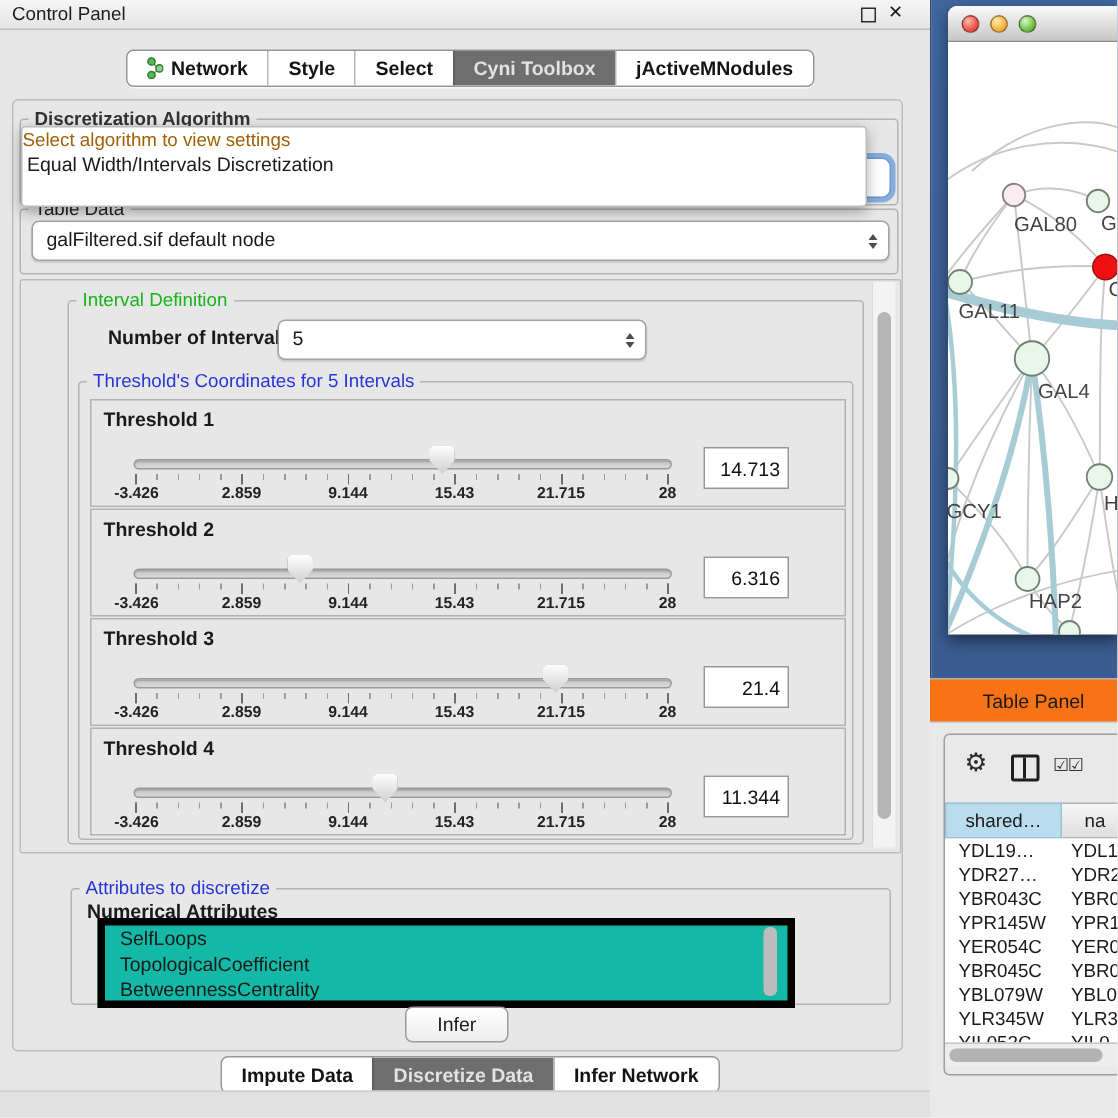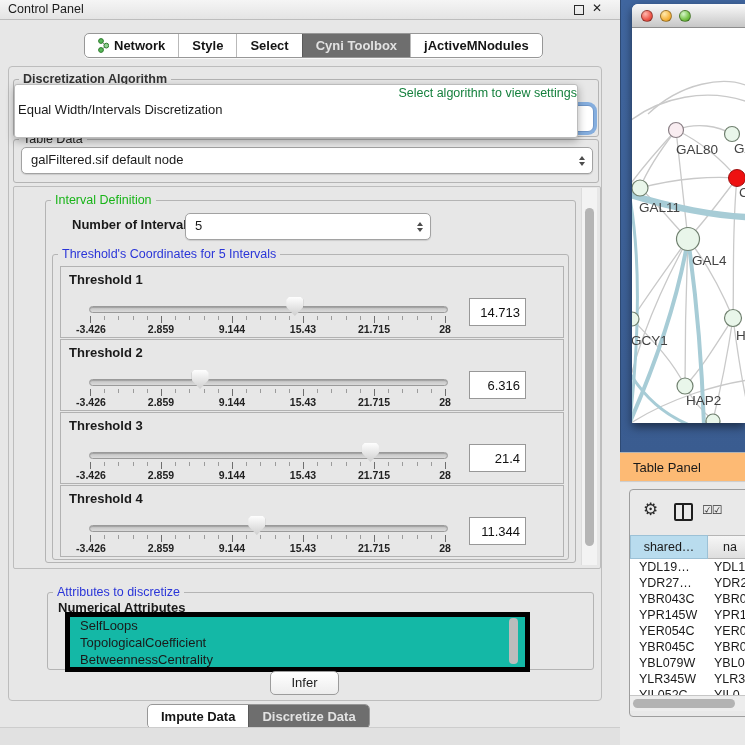--- a/index.html
+++ b/index.html
@@ -30,21 +30,21 @@
   .combo{position:absolute;background:#fff;border:1px solid #a2a2a2;border-radius:5px;line-height:23px;padding-left:9px;box-shadow:0 1px 1px rgba(0,0,0,.12);}
   .stepper{position:absolute;right:7px;top:0;height:100%;display:flex;flex-direction:column;justify-content:center;gap:2px;}
   .tri-up{width:0;height:0;border-left:3.5px solid transparent;border-right:3.5px solid transparent;border-bottom:4.5px solid #4d4d4d;}
   .tri-down{width:0;height:0;border-left:3.5px solid transparent;border-right:3.5px solid transparent;border-top:4.5px solid #4d4d4d;}
 
   
   .combo-focus{position:absolute;left:20px;top:105px;width:572px;height:25px;background:#fff;border:1px solid #6f96c8;border-radius:6px;box-shadow:0 0 0 3px #85aede;z-index:1;}
 
   
   .popup{position:absolute;left:14px;top:84px;width:562px;height:52px;background:#fff;border:1px solid #bcbcbc;border-radius:3px;box-shadow:0 3px 9px rgba(0,0,0,.32);z-index:6;}
-  .popup-placeholder{height:17px;line-height:17px;text-align:right;color:#15803d;font-size:12.5px;}
+  .popup-placeholder{height:17px;line-height:17px;text-align:left;color:#a16207;font-size:12.5px;}
   .popup-opt{height:16px;line-height:16px;padding:0 3px;font-size:13px;white-space:nowrap;}
   .popup-opt.bold{font-weight:bold;}
 
   
   .scrollpane{position:absolute;left:13px;top:186px;width:586px;height:381px;border:1px solid #bdbdbd;border-radius:2px;background:#e7e7e7;}
   .vscroll{position:absolute;left:581px;top:188px;width:15px;height:377px;background:#f3f3f3;border-left:1px solid #dcdcdc;}
   .vthumb{position:absolute;left:3px;top:20px;width:9px;height:338px;background:#b5b5b5;border-radius:5px;}
 
   
   .thr{position:absolute;left:60px;width:502px;height:70px;border:1px solid #b2b2b2;background:#e7e7e7;}
@@ -70,21 +70,21 @@
 
   
   .desktop{position:absolute;left:620px;top:0;width:125px;height:452px;background:linear-gradient(#40669f,#3a5c90);border-left:1px solid #2e4a74;}
   .net-window{position:absolute;left:632px;top:4px;width:113px;height:419px;background:#fff;border-radius:6px 0 0 0;box-shadow:0 4px 10px rgba(0,0,0,.5);overflow:hidden;text-align:center;}
   .net-titlebar{height:23px;background:linear-gradient(#fafafa,#c7c7c7);border-bottom:1px solid #8d8d8d;display:flex;align-items:center;gap:7px;padding-left:9px;}
   .light{width:12px;height:12px;border-radius:50%;border:1px solid rgba(0,0,0,.35);box-sizing:border-box;}
   .light.red{background:radial-gradient(circle at 35% 30%,#ffb8ae,#ee574a 60%,#c23a31);}
   .light.yellow{background:radial-gradient(circle at 35% 30%,#ffeab0,#f6b43e 60%,#cf9324);}
   .light.green{background:radial-gradient(circle at 35% 30%,#d6f6ca,#76c246 60%,#4c9a2a);}
 
-  .tp-bar{position:absolute;left:620px;top:452px;width:125px;height:30px;background:#fdba74;border-top:1px solid #b3b3b3;border-bottom:1px solid #cecece;line-height:29px;padding-left:13px;font-size:13px;box-sizing:border-box;}
+  .tp-bar{position:absolute;left:620px;top:452px;width:125px;height:30px;background:#f97316;border-top:1px solid #b3b3b3;border-bottom:1px solid #cecece;line-height:29px;padding-left:13px;font-size:13px;box-sizing:border-box;text-align:center;}
   .tp-content{position:absolute;left:620px;top:483px;width:125px;height:262px;background:#e9e9e9;}
   .tp-inner{position:absolute;left:9px;top:6px;width:120px;height:226px;border:1px solid #9e9e9e;border-radius:4px 0 0 4px;background:#e9e9e9;overflow:hidden;}
   .tp-toolbar{position:relative;height:45px;}
   .gear{position:absolute;left:13px;top:9px;font-family:"DejaVu Sans",sans-serif;font-size:17px;color:#2a2a2a;}
   .cols-icon{position:absolute;left:44px;top:13px;width:15px;height:14px;border:2px solid #1e1e1e;border-radius:2px;}
   .cols-icon span{position:absolute;left:6px;top:0;width:2px;height:14px;background:#1e1e1e;}
   .checks{position:absolute;left:72px;top:13px;font-family:"DejaVu Sans",sans-serif;font-size:12px;letter-spacing:-1px;color:#333;}
   .tp-header{position:absolute;top:45px;left:0;width:100%;height:24px;display:flex;font-size:12.5px;}
   .tp-h1{width:78px;background:#b9dcee;border:1px solid #9cc1d6;box-sizing:border-box;text-align:center;line-height:22px;}
   .tp-h2{flex:1;background:linear-gradient(#f6f6f6,#dedede);border-top:1px solid #b5b5b5;border-bottom:1px solid #b5b5b5;line-height:22px;padding-left:15px;}
@@ -254,20 +254,23 @@
   <div class="attr-vthumb"></div>
 
   <div class="apply-btn">Infer</div>
 
   <div class="seg" style="left:147px;top:704px;">
     <div class="seg-item">
         <span>Impute Data</span>
       </div>
     <div class="seg-item dark">
         <span>Discretize Data</span>
+      </div>
+    <div class="seg-item">
+        <span>Infer Network</span>
       </div>
   </div>
   <div class="bottom-strip"></div>
 
   <div class="desktop"></div>
 
   <div class="net-window">
     <div class="net-titlebar">
       <div class="light red"></div>
       <div class="light yellow"></div>

